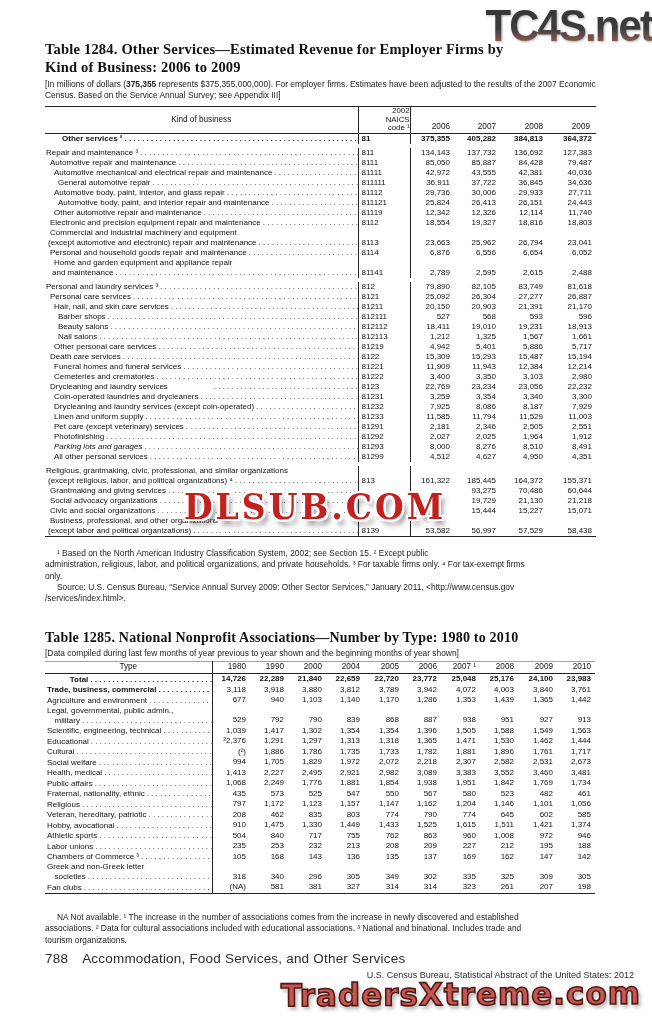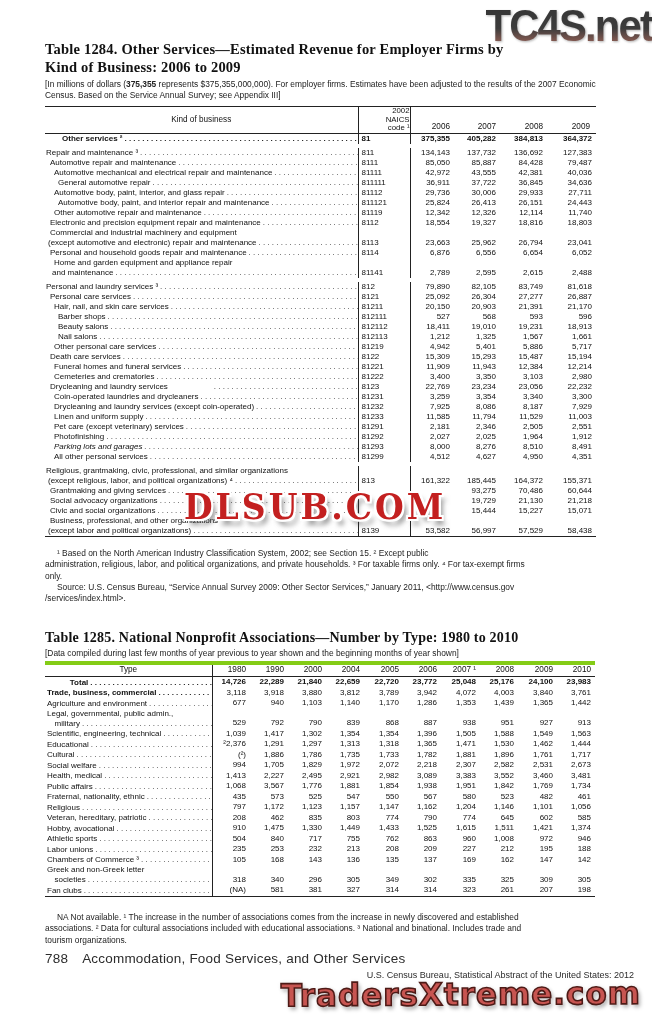--- a/index.html
+++ b/index.html
@@ -28,21 +28,21 @@
   #t1284 .codecol{border-left:1px solid #222;border-right:1px solid #222;}
   #t1284 thead .kind{text-align:center;vertical-align:middle;font-size:8.2px;}
   #t1284 thead .codeh div{text-align:right;line-height:8.6px;font-size:7.8px;}
   #t1284 thead .yr{font-size:8.2px;padding-bottom:2px;padding-right:6px;}
   #t1284 tbody td{line-height:10px;}
   #t1284 td.code{padding-left:3px;white-space:nowrap;}
   #t1284 td.num{padding-right:6px;}
   #t1284 td.num:last-child{padding-right:4px;}
 
   
-  #t1285{position:absolute;left:45px;top:661px;width:550px;border-top:4px solid #84cc16;border-bottom:1px solid #222;}
+  #t1285{position:absolute;left:45px;top:661px;width:550px;border-top:1px solid #84cc16;border-bottom:1px solid #222;}
   #t1285 thead th{border-bottom:1.5px solid #222;font-size:8.2px;padding-bottom:2px;}
   #t1285 thead .type{text-align:center;vertical-align:middle;}
   #t1285 thead .yr{padding-right:4px;}
   #t1285 .typecol{border-right:1px solid #222;}
   #t1285 tbody td{line-height:10.5px;}
   #t1285 td.num{padding-right:4px;}
 
   
   .footnotes{position:absolute;left:45px;width:553px;font-size:8.4px;line-height:11.3px;color:#1d1d1d;}
   .fline.ind{text-indent:12px;}
@@ -785,21 +785,21 @@
           <td class="num">3,481</td>
         </tr>
         <tr>
           <td class="lbl typecol">
             <div class="lline" style="padding-left: 2px;">
               <span>Public affairs</span>
               <span class="dots">....................................................................................................................................................................................</span>
             </div>
           </td>
           <td class="num">1,068</td>
-          <td class="num">3,567</td>
+          <td class="num">2,249</td>
           <td class="num">1,776</td>
           <td class="num">1,881</td>
           <td class="num">1,854</td>
           <td class="num">1,938</td>
           <td class="num">1,951</td>
           <td class="num">1,842</td>
           <td class="num">1,769</td>
           <td class="num">1,734</td>
         </tr>
         <tr>

